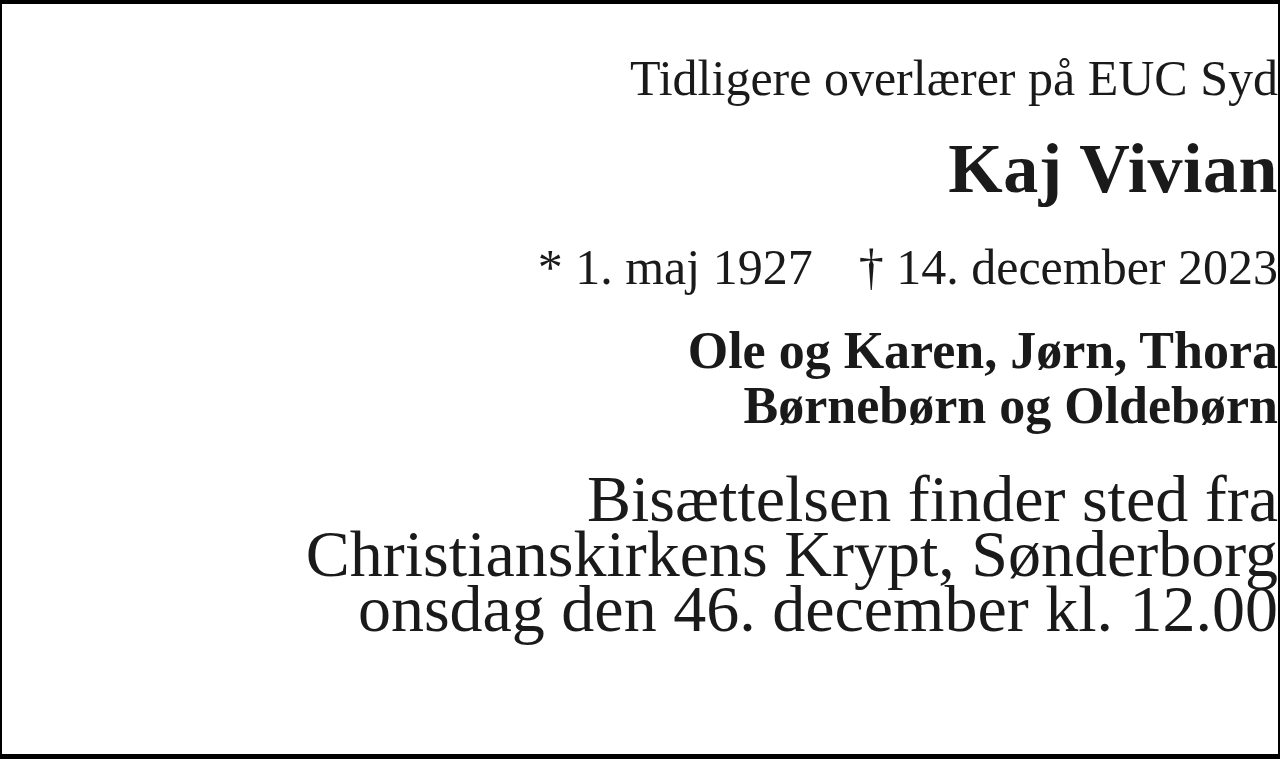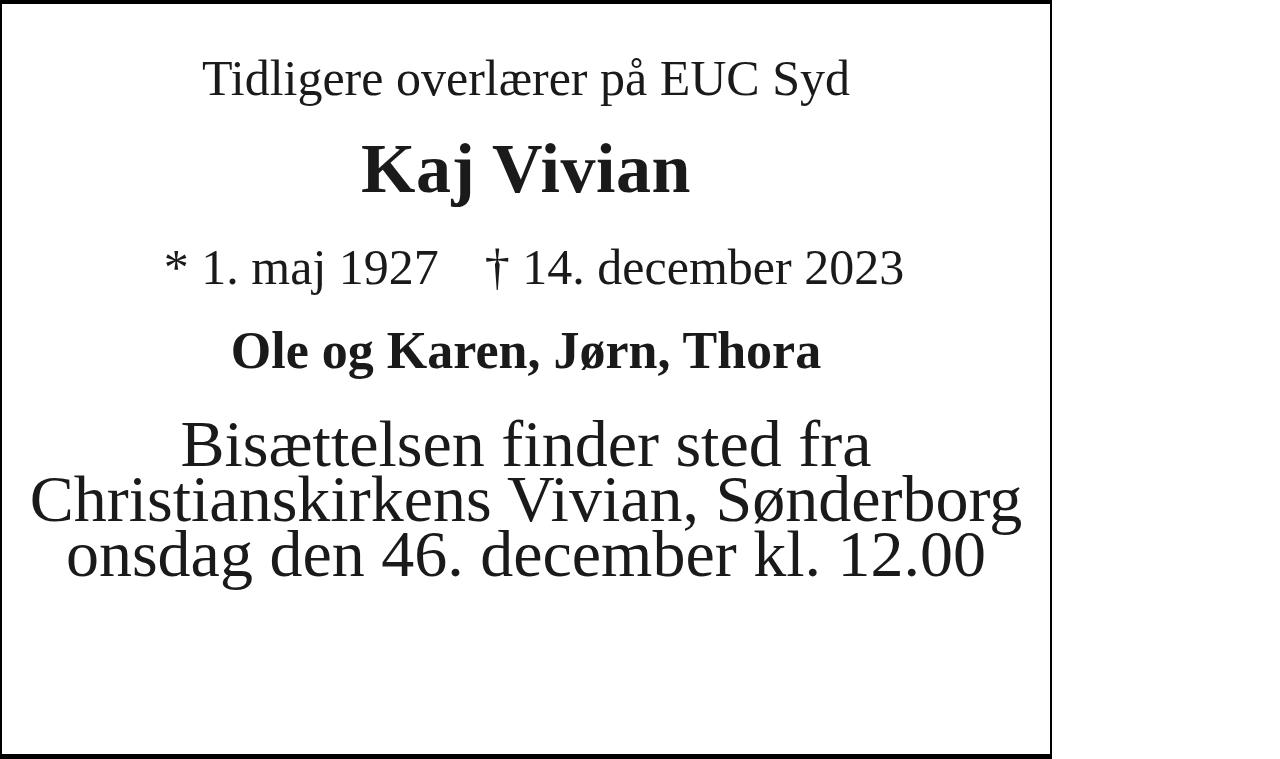--- a/index.html
+++ b/index.html
@@ -2,29 +2,29 @@
 <html><head>
 <meta charset="utf-8">
 <style>
   html, body {
     margin: 0;
     padding: 0;
     background: #ffffff;
   }
   .notice {
     box-sizing: border-box;
-    width: 1052px;
+    width: 1280px;
     height: 759px;
     background: #ffffff;
     border-style: solid;
     border-color: #000000;
     border-width: 4px 2px 5px 2px;
     font-family: "Liberation Serif", "DejaVu Serif", serif;
     color: #1a1a1a;
-    text-align: center;
+    text-align: right;
     overflow: hidden;
   }
   .pre-title {
     margin-top: 46px;
     font-size: 50px;
     line-height: 57px;
     font-weight: normal;
   }
   .deceased-name {
     margin-top: 22px;
@@ -68,21 +68,22 @@
   <div class="pre-title">Tidligere overlærer på EUC Syd</div>
 
   <div class="deceased-name">Kaj Vivian</div>
 
   <div class="dates-line">
     <span class="date-part"><span class="symbol">*</span>&nbsp;<span>1. maj 1927</span></span><span class="date-gap"></span><span class="date-part"><span class="symbol">†</span>&nbsp;<span>14. december 2023</span></span>
   </div>
 
   <div class="mourners">
     <span class="line">Ole og Karen, Jørn, Thora</span>
+    <span class="line">Børnebørn og Oldebørn</span>
   </div>
 
   <div class="ceremony">
     <span class="line">Bisættelsen finder sted fra</span>
-    <span class="line">Christianskirkens Vivian, Sønderborg</span>
+    <span class="line">Christianskirkens Krypt, Sønderborg</span>
     <span class="line">onsdag den 46. december kl. 12.00</span>
   </div>
 
 </div>
 
 </body></html>

